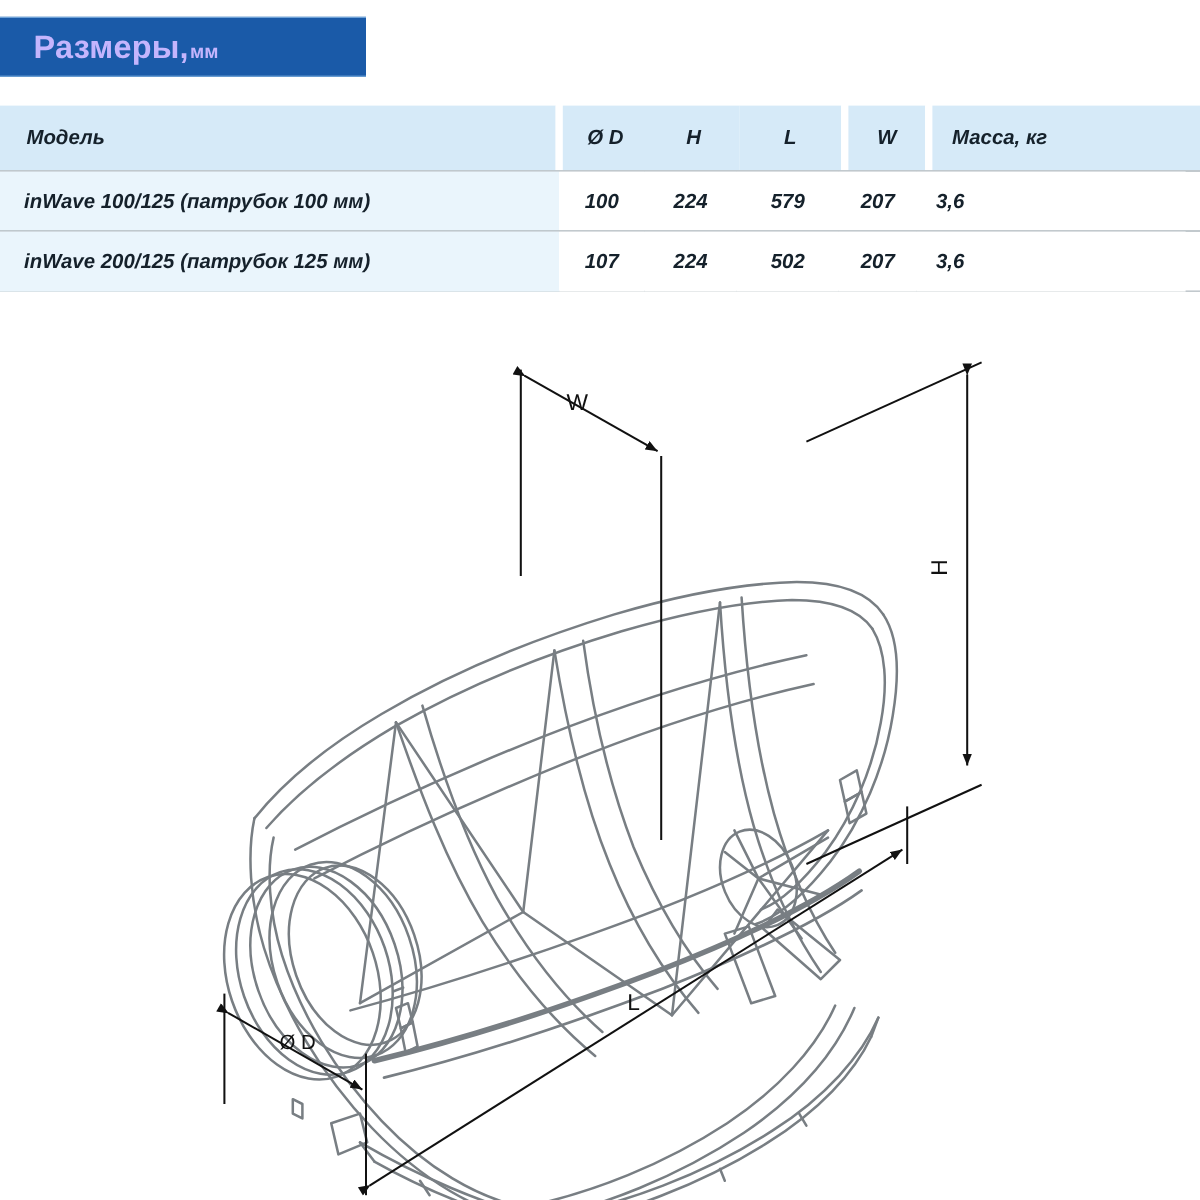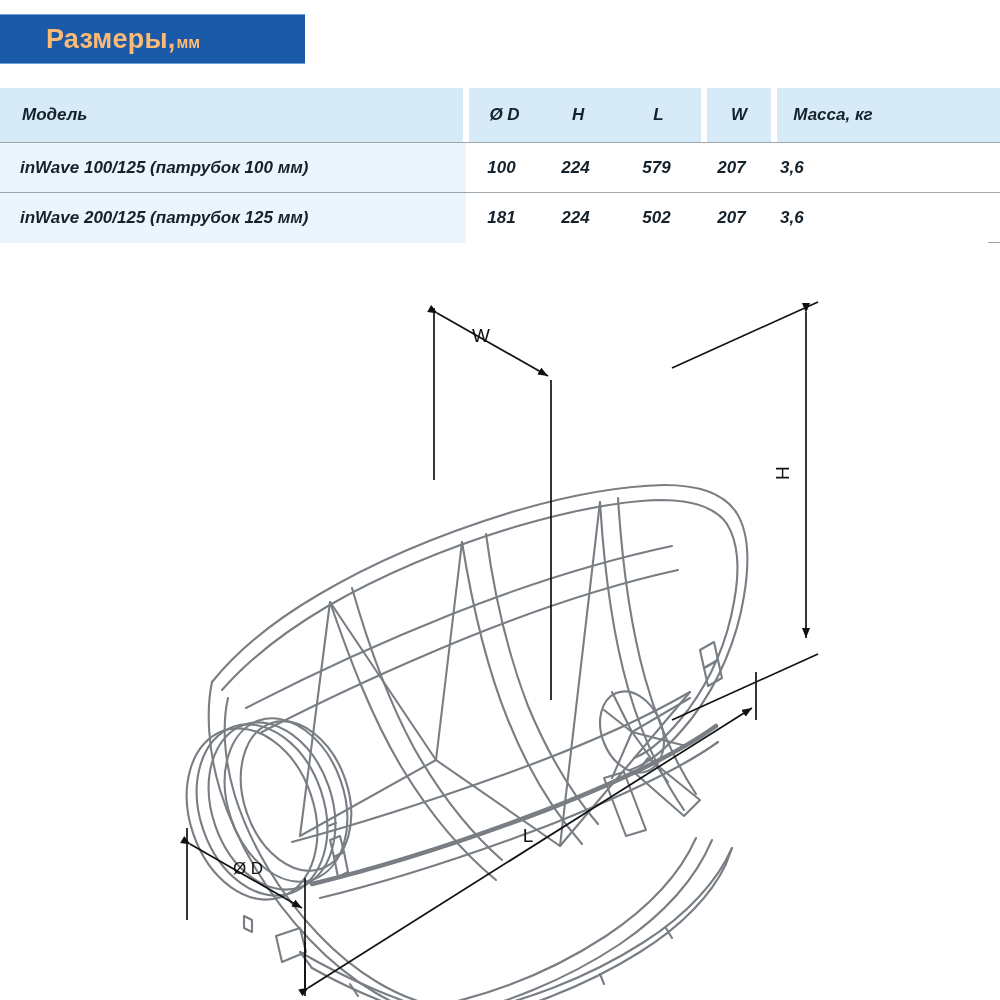--- a/index.html
+++ b/index.html
@@ -23,22 +23,22 @@
     width: 305px;
     height: 50px;
     background: #1a5aa8;
     box-sizing: border-box;
     display: flex;
     align-items: center;
     border-top: 1px solid #6fa3d8;
     border-bottom: 1px solid #6fa3d8;
   }
   #title-banner .banner-inner {
-    padding-left: 46px;
-    color: #fdba74;
+    padding-left: 28px;
+    color: #c4b5fd;
     white-space: nowrap;
     text-align: right;
   }
   .banner-main {
     font-size: 27px;
     font-weight: bold;
     letter-spacing: 0.2px;
   }
   .banner-unit {
     font-size: 16px;
@@ -143,21 +143,21 @@
     <div class="cell c-model">inWave 100/125 (патрубок 100 мм)</div>
     <div class="cell c-d">100</div>
     <div class="cell c-h">224</div>
     <div class="cell c-l">579</div>
     <div class="cell c-w">207</div>
     <div class="cell c-mass">3,6</div>
   </div>
 
   <div class="trow tbody-row">
     <div class="cell c-model">inWave 200/125 (патрубок 125 мм)</div>
-    <div class="cell c-d">181</div>
+    <div class="cell c-d">107</div>
     <div class="cell c-h">224</div>
     <div class="cell c-l">502</div>
     <div class="cell c-w">207</div>
     <div class="cell c-mass">3,6</div>
   </div>
 
   <div id="table-bottom-rule"></div>
 </div>
 
 <div id="drawing">

